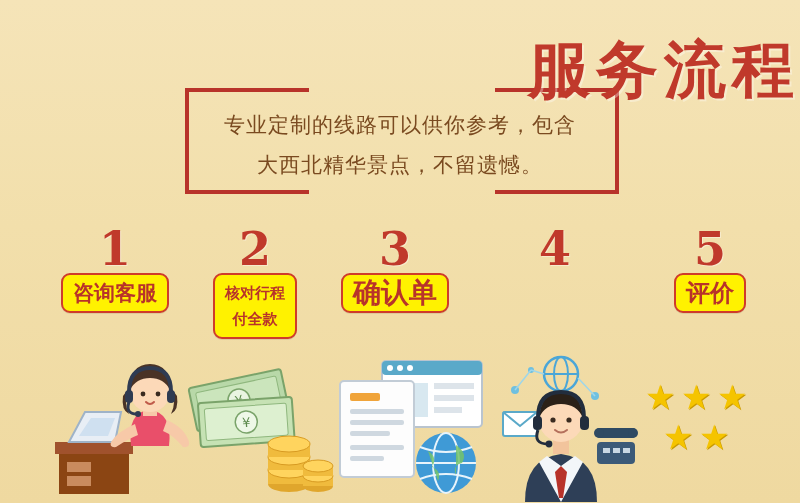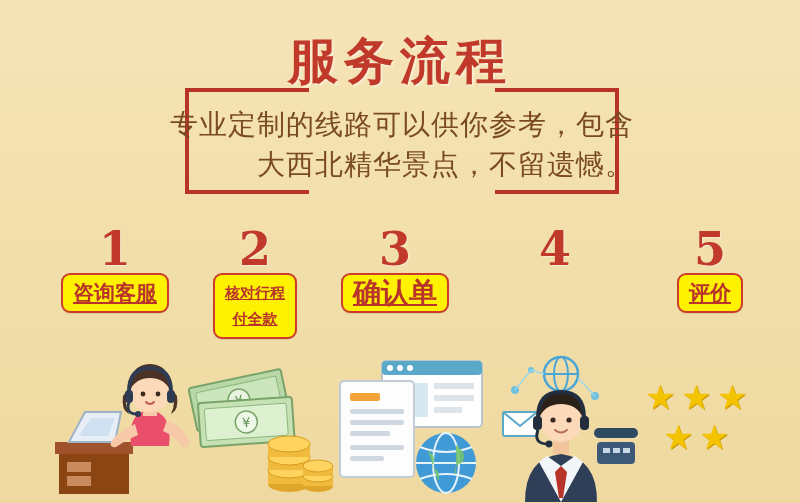--- a/index.html
+++ b/index.html
@@ -11,43 +11,43 @@
   #page{
     position:relative;width:800px;height:503px;
     background:linear-gradient(180deg,#f5e4b8 0%,#f2dfab 45%,#efd9a0 100%);
   }
 
   
   #header{
     position:absolute;left:0;top:0;width:800px;height:215px;
   }
   #title{
-    position:absolute;left:0;top:28px;width:800px;text-align:center;
+    position:absolute;left:0;top:28px;width:800px;text-align:right;
     font-family:Liberation Sans, sans-serif;
-    font-weight:bold;font-size:50px;letter-spacing:6px;
+    font-weight:bold;font-size:62px;letter-spacing:6px;
     color:#c0392b;
     text-shadow:2px 2px 0 rgba(255,255,255,0.35);
   }
   .bracket{
     position:absolute;width:120px;height:98px;
     border-color:#b8332a;border-style:solid;
   }
   #bracket-left{
     left:185px;top:88px;
     border-width:4px 0 4px 4px;
   }
   #bracket-right{
     left:495px;top:88px;
     border-width:4px 4px 4px 0;
   }
   #subtitle{
-    position:absolute;left:134px;top:105px;width:500px;
-    text-align:right;
+    position:absolute;left:150px;top:105px;width:500px;
+    text-align:center;
     font-family:"DejaVu Sans","Liberation Sans",sans-serif;
-    font-size:28px;line-height:40px;color:#7a4a20;letter-spacing:1px;
+    font-size:21px;line-height:40px;color:#7a4a20;letter-spacing:1px;
   }
 
   
   #steps{
     position:absolute;left:0;top:225px;width:800px;height:140px;
   }
   .step{
     position:absolute;text-align:center;
   }
   .step-num{
@@ -60,27 +60,26 @@
     background:#fff200;
     border:2px solid #cf3b2b;
     border-radius:9px;
     color:#b8332a;
     font-family:"DejaVu Sans","Liberation Sans",sans-serif;
     font-weight:bold;
     padding:5px 10px;
     line-height:26px;
     white-space:pre-line;
     box-shadow:0 1px 0 rgba(0,0,0,.08);
-    text-decoration:underline;
   }
   .pill.s1{font-size:21px;}
   .pill.s2{font-size:15px;}
   .pill.s3{font-size:28px;}
   .pill.s4{font-size:21px;}
-  .pill.s5{font-size:21px;}
+  .pill.s5{font-size:24px;}
 
   
   #art{
     position:absolute;left:0;top:350px;width:800px;height:153px;
   }
   .art-item{position:absolute;}
 
   
   .star{
     position:absolute;color:#f5c400;font-size:34px;line-height:34px;

